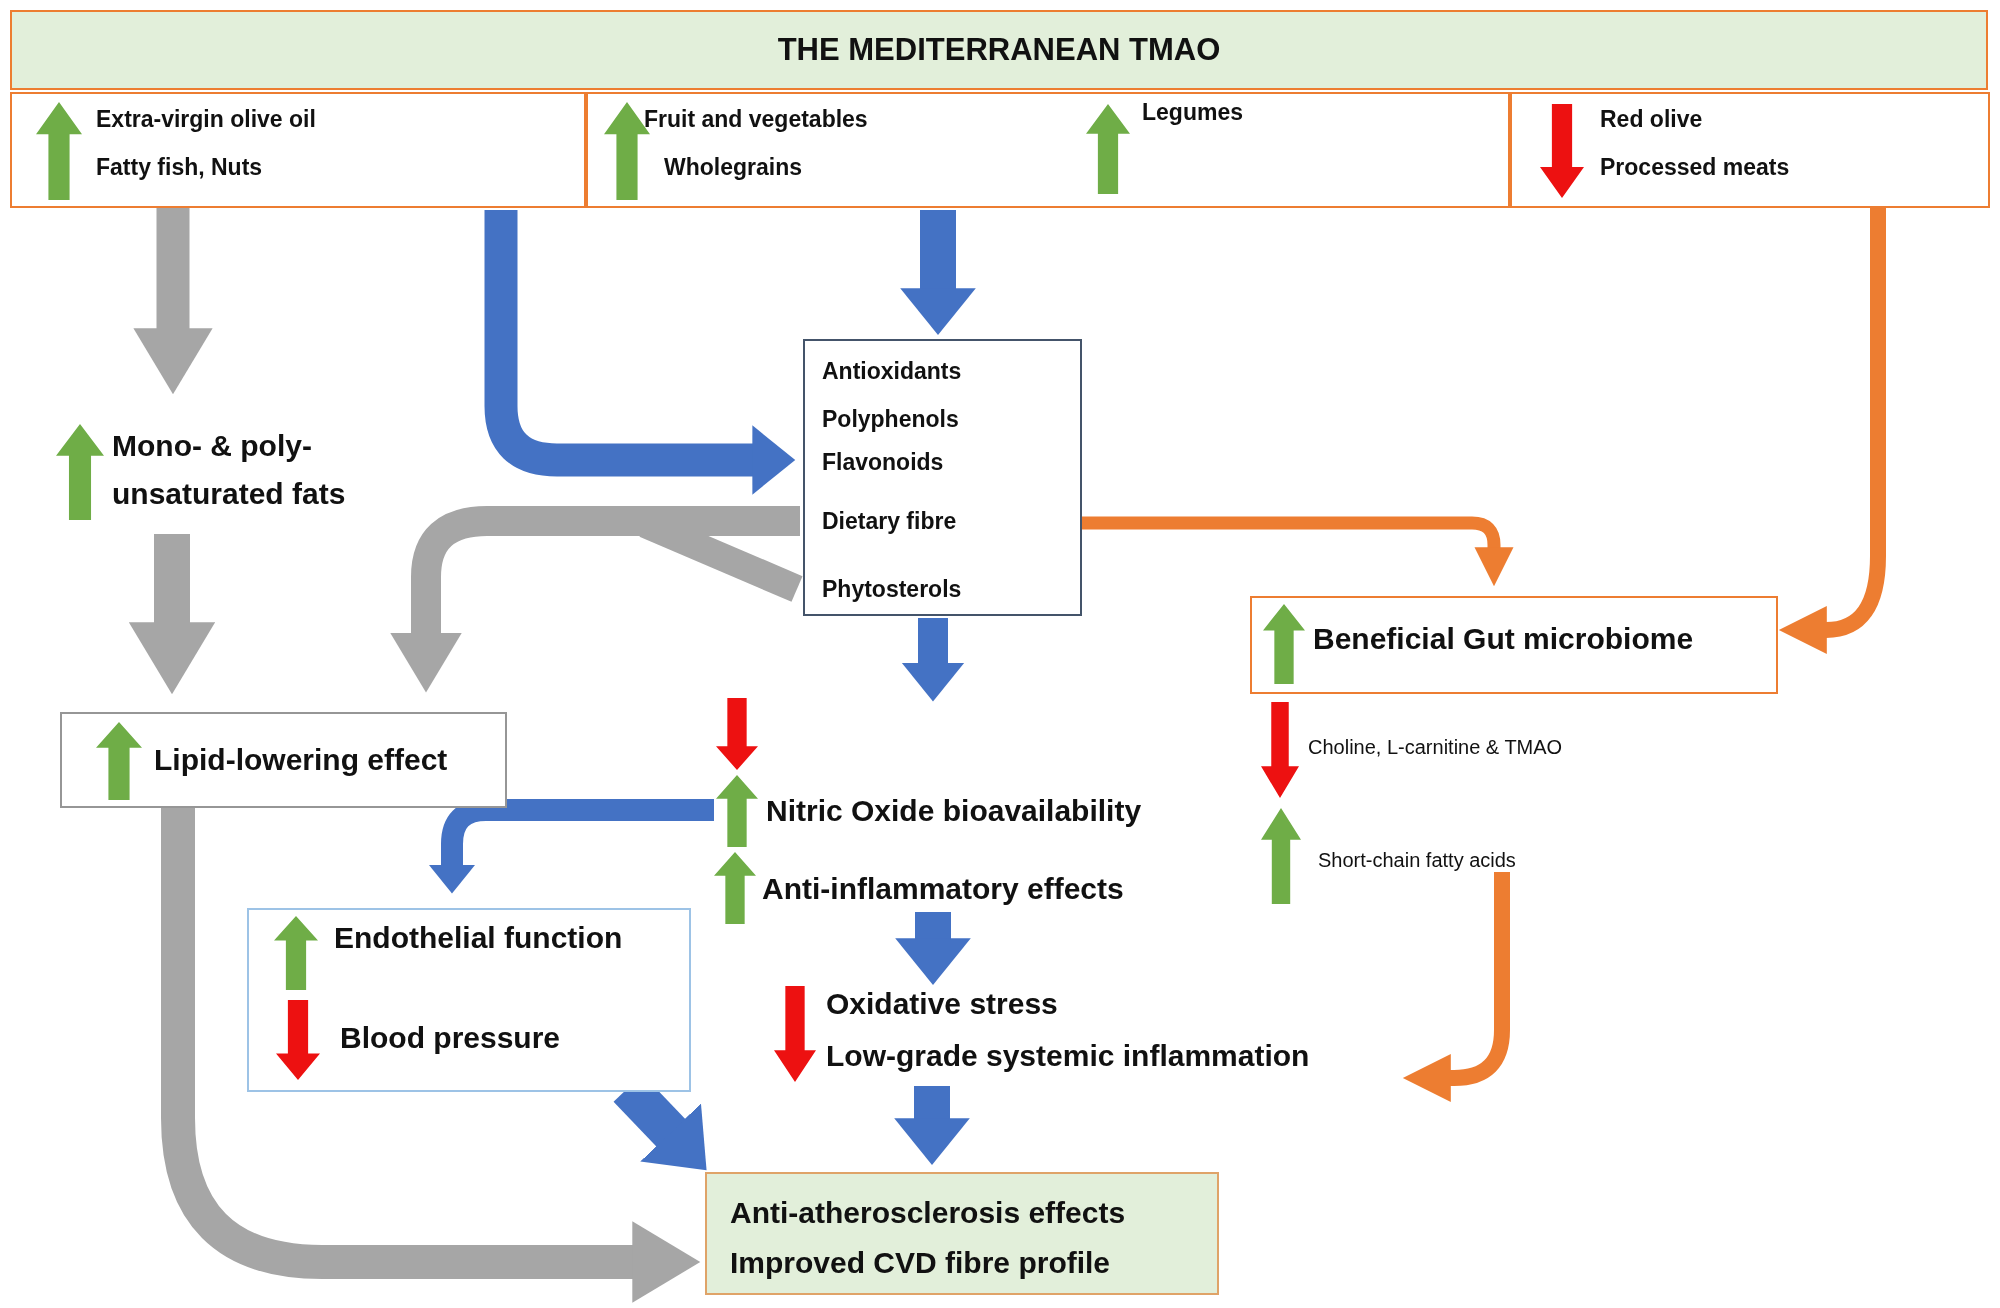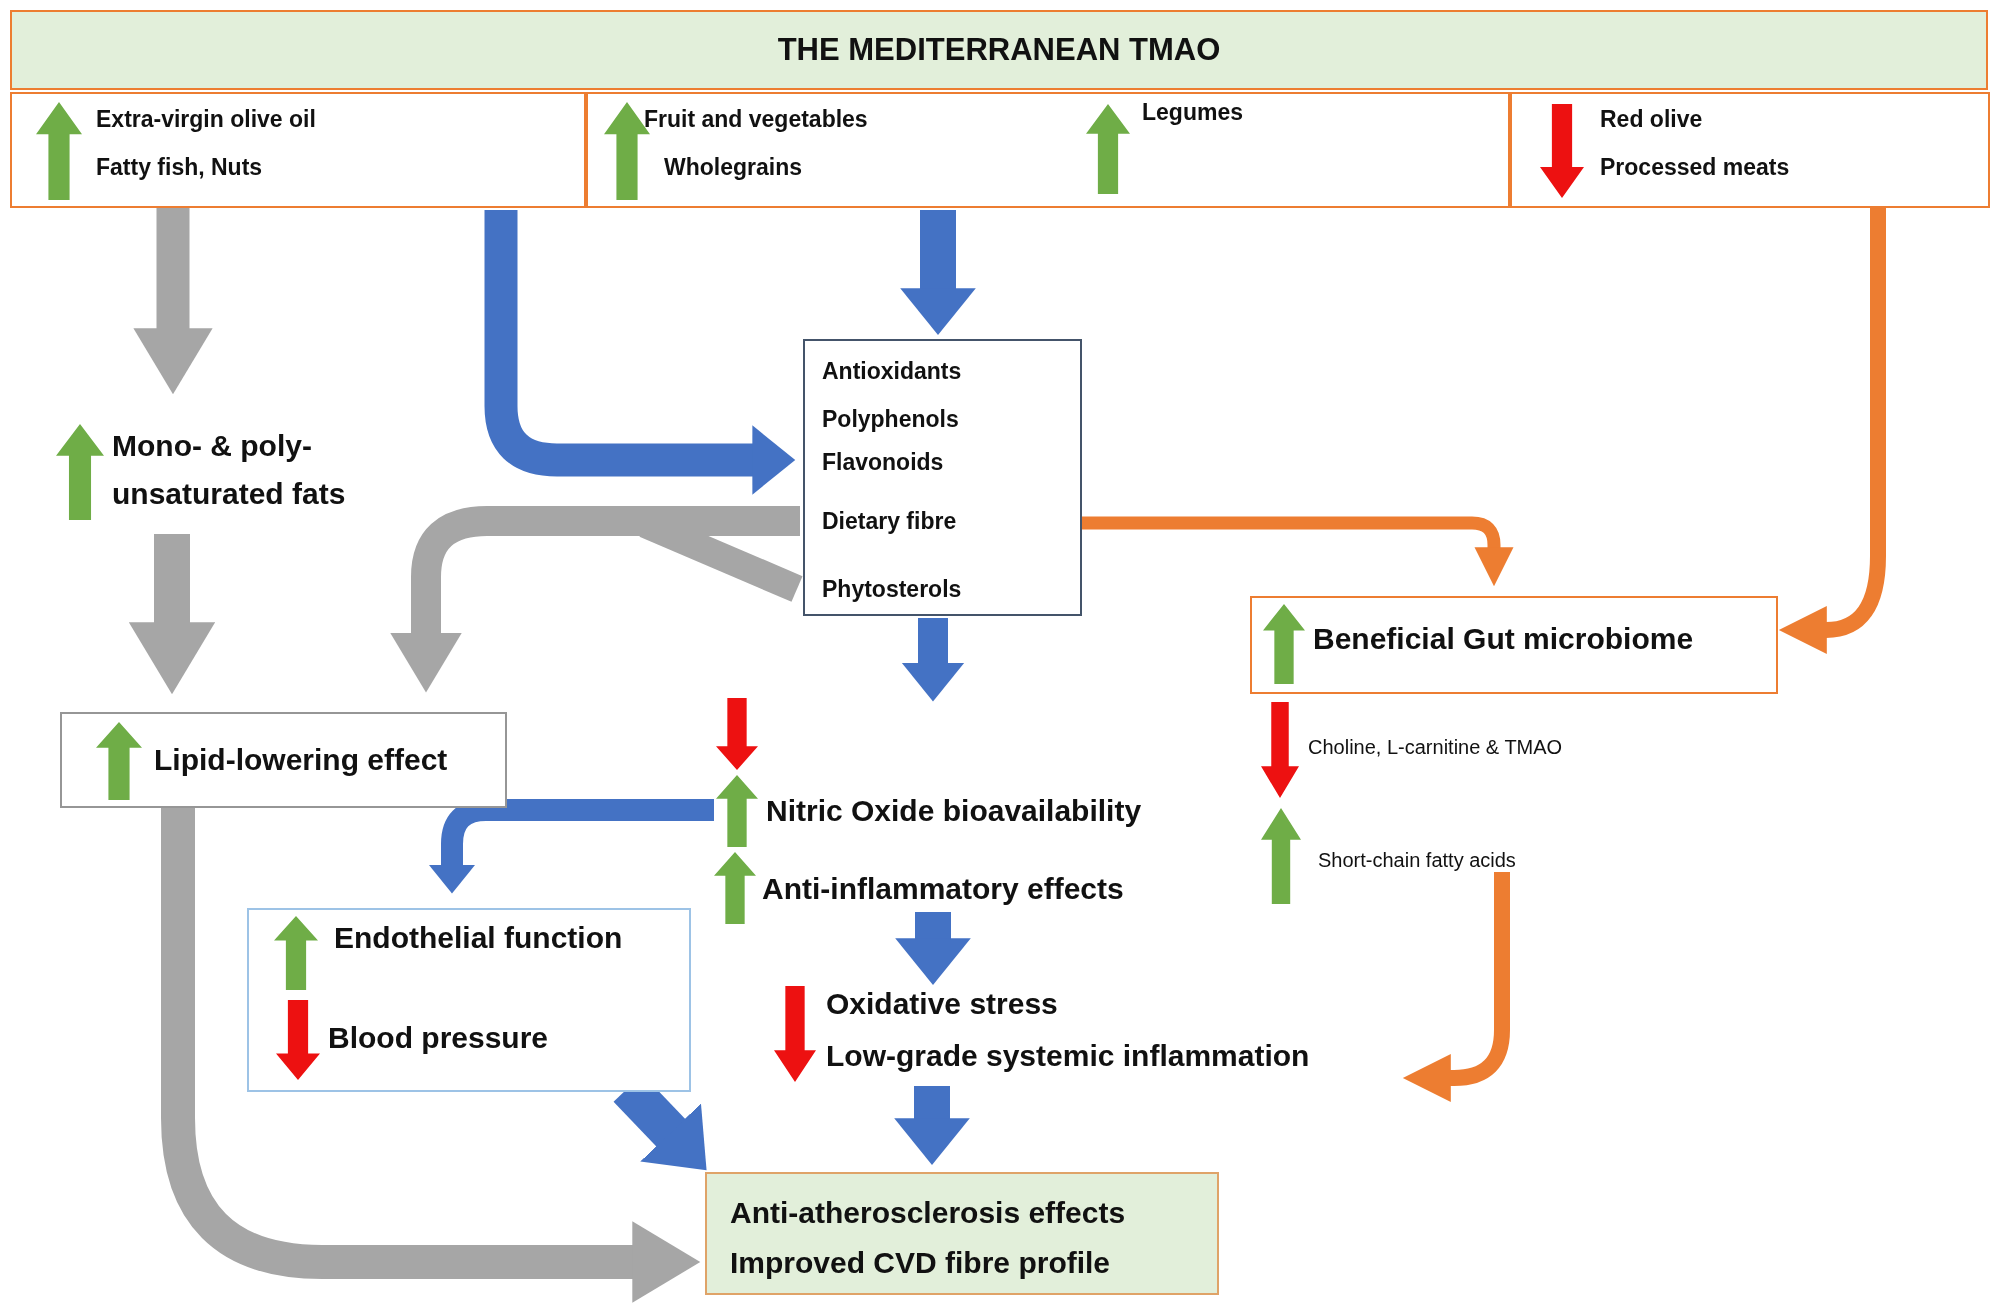--- a/index.html
+++ b/index.html
@@ -97,21 +97,21 @@
   <div class="ar up" style="left:716px;top:775px;width:42px;height:72px;--c:#6fad47"></div>
   <div class="lbl big" style="left:766px;top:811px;">Nitric Oxide bioavailability</div>
 
   <div class="ar up" style="left:714px;top:852px;width:42px;height:72px;--c:#6fad47"></div>
   <div class="lbl big" style="left:762px;top:889px;">Anti-inflammatory effects</div>
 
   <div class="box" style="left:247px;top:908px;width:444px;height:184px;border-color:#9dc3e6;"></div>
   <div class="ar up" style="left:274px;top:916px;width:44px;height:74px;--c:#6fad47"></div>
   <div class="lbl big" style="left:334px;top:938px;">Endothelial function</div>
   <div class="ar down" style="left:276px;top:1000px;width:44px;height:80px;--c:#ed1111"></div>
-  <div class="lbl big" style="left:328px;top:1038px;">Blood pressure</div>
+  <div class="lbl big" style="left:340px;top:1038px;">Blood pressure</div>
 
   <div class="box" style="left:1250px;top:596px;width:528px;height:98px;"></div>
   <div class="ar up" style="left:1263px;top:604px;width:42px;height:80px;--c:#6fad47"></div>
   <div class="lbl big" style="left:1313px;top:639px;">Beneficial Gut microbiome</div>
 
   <div class="ar down" style="left:1261px;top:702px;width:38px;height:96px;--c:#ed1111"></div>
   <div class="lbl reg" style="left:1308px;top:747px;">Choline, L-carnitine &amp; TMAO</div>
 
   <div class="ar up" style="left:1261px;top:808px;width:40px;height:96px;--c:#6fad47"></div>
   <div class="lbl reg" style="left:1318px;top:820px;margin-top:40px;">Short-chain fatty acids</div>

